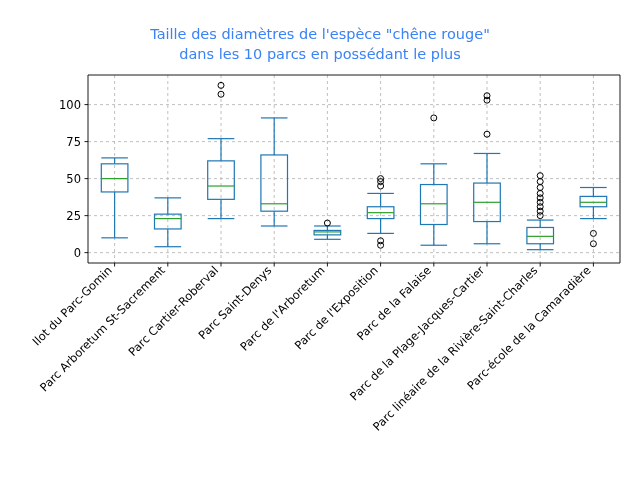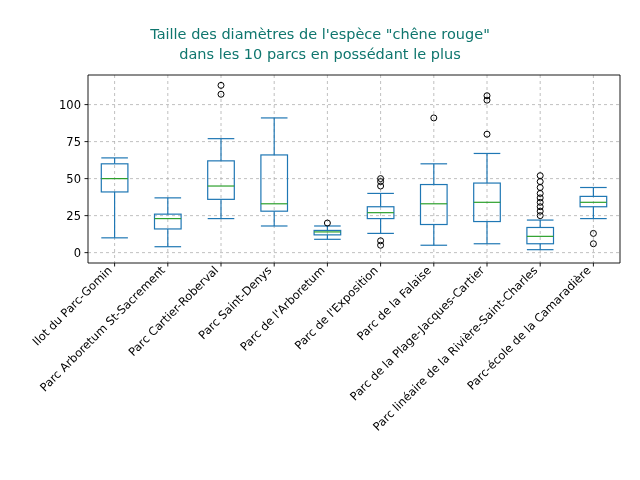--- a/index.html
+++ b/index.html
@@ -18,21 +18,21 @@
     width: 640px;
     height: 480px;
   }
   #title {
     position: absolute;
     left: 0;
     top: 24px;
     width: 640px;
     text-align: center;
     font-size: 14.5px;
-    color: #0f766e;
+    color: #3b82f6;
     line-height: 20px;
     white-space: pre-line;
   }
   #plot-svg {
     position: absolute;
     left: 0;
     top: 0;
   }
   .tick-label-y {
     font-size: 11.5px;

